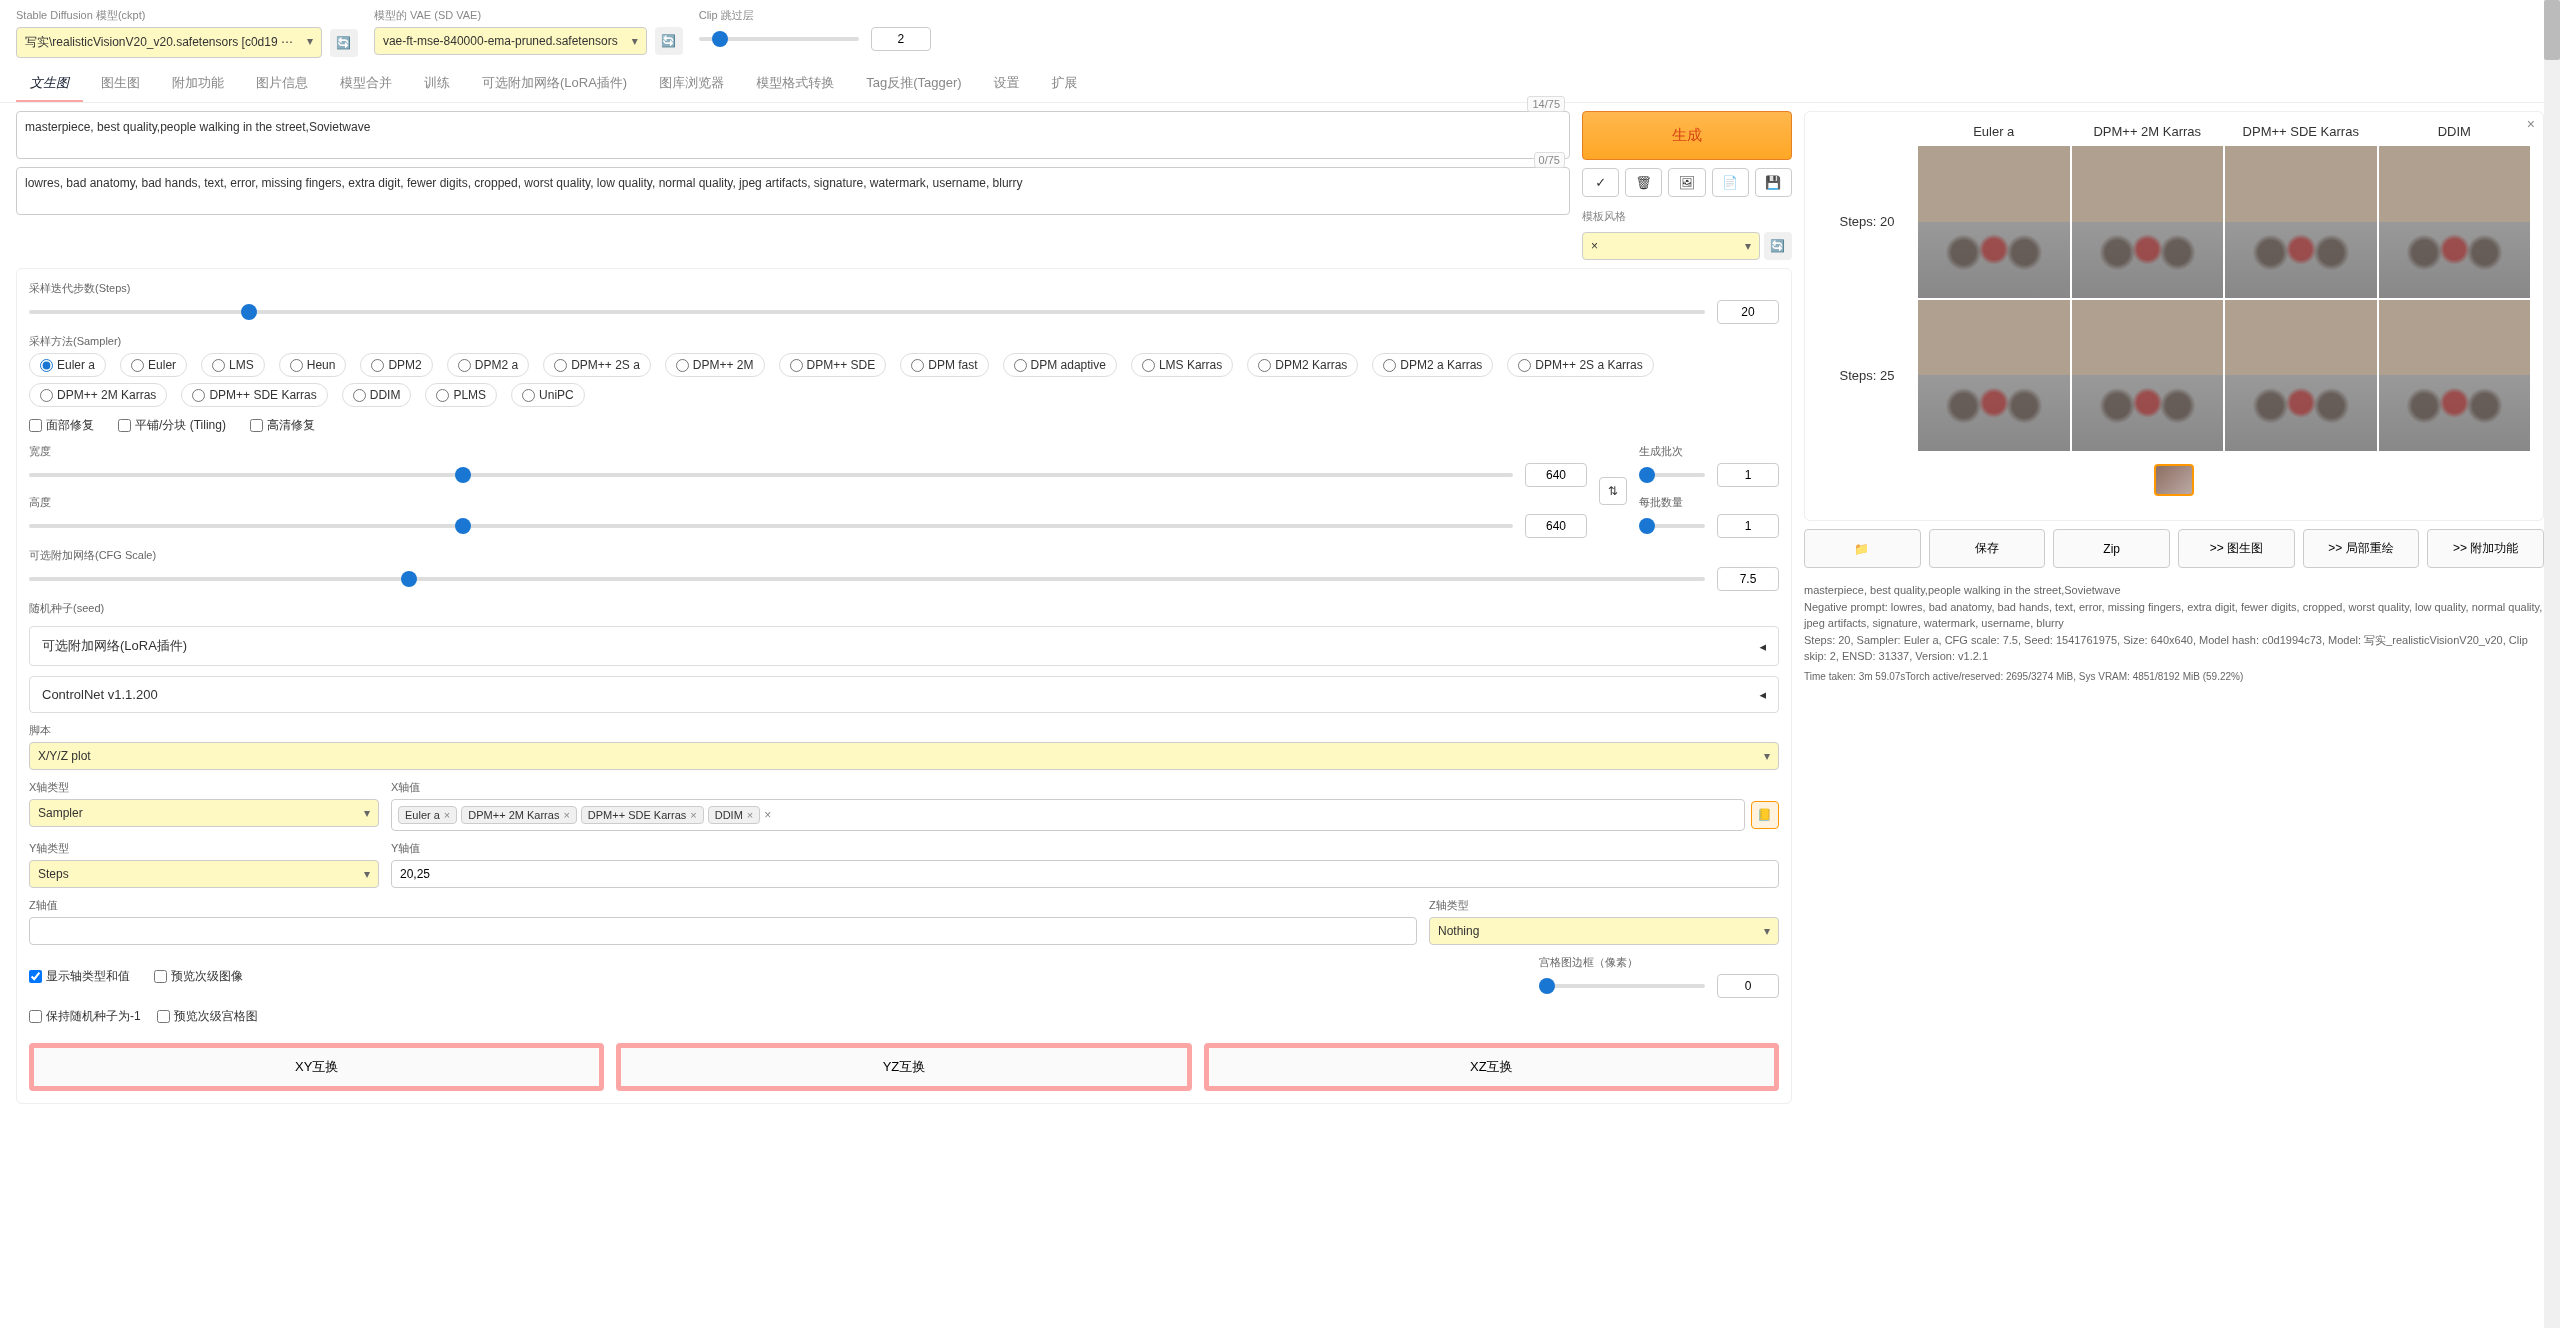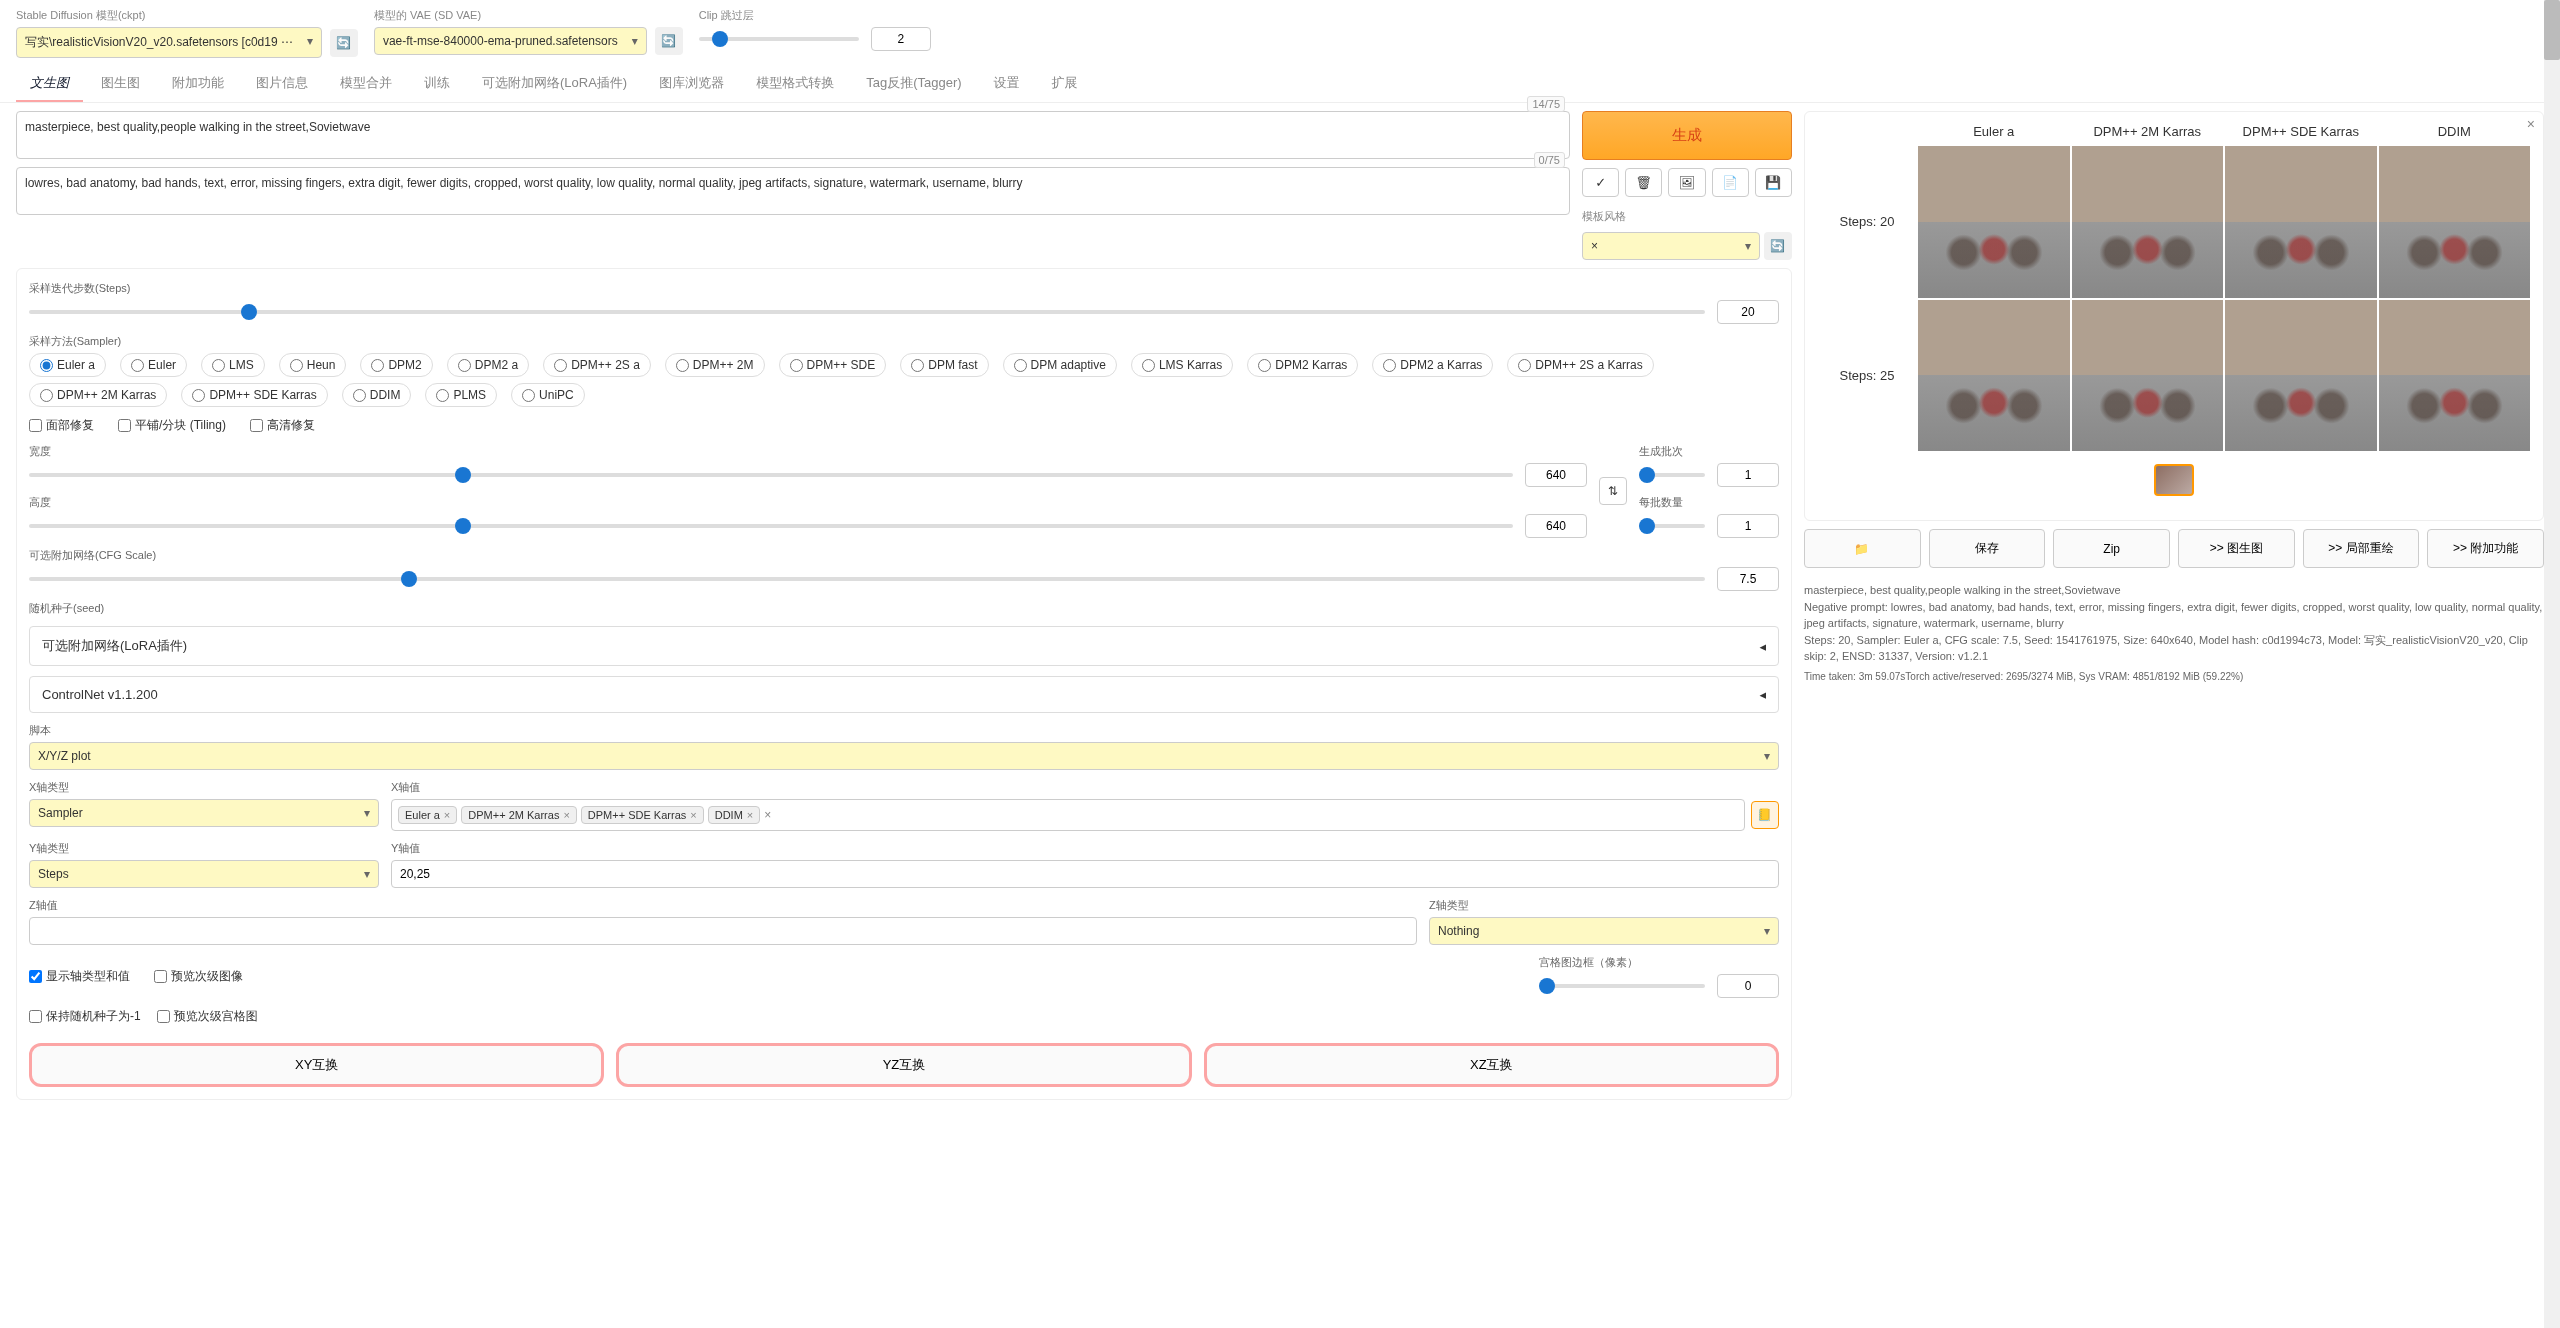--- a/index.html
+++ b/index.html
@@ -54,21 +54,21 @@
 .dice-btn, .recycle-btn { width: 28px; height: 28px; border: 1px solid #ccc; border-radius: 4px; background: #fff; display: flex; align-items: center; justify-content: center; cursor: pointer; }
 .accordion { border: 1px solid #ddd; border-radius: 4px; padding: 10px 12px; display: flex; justify-content: space-between; align-items: center; cursor: pointer; font-size: 13px; }
 .xyz-grid { display: flex; gap: 12px; }
 .xyz-col { flex: 1; display: flex; flex-direction: column; gap: 4px; }
 .tag-input { display: flex; flex-wrap: wrap; gap: 4px; border: 1px solid #ccc; border-radius: 4px; padding: 4px 6px; align-items: center; min-height: 32px; flex: 1; }
 .tag { background: #f0f0f0; border: 1px solid #ccc; border-radius: 4px; padding: 2px 6px; font-size: 11px; display: flex; align-items: center; gap: 4px; }
 .tag-x { color: #888; cursor: pointer; }
 .book-btn { width: 28px; height: 28px; border: 1px solid #ff9800; border-radius: 4px; background: #fff3e0; display: flex; align-items: center; justify-content: center; cursor: pointer; }
 .text-input { border: 1px solid #ccc; border-radius: 4px; padding: 6px 8px; font-size: 12px; width: 100%; }
 .swap-buttons { display: flex; gap: 12px; margin-top: 8px; }
-.swap-buttons button { flex: 1; border: 3px solid #fca5a5; border-radius: 12px; padding: 10px; background: #fafafa; cursor: pointer; font-size: 13px; }
+.swap-buttons button { flex: 1; border: 5px solid #fca5a5; border-radius: 4px; padding: 10px; background: #fafafa; cursor: pointer; font-size: 13px; }
 .output-panel { border: 1px solid #eee; border-radius: 6px; padding: 12px; position: relative; }
 .close-x { position: absolute; right: 8px; top: 4px; color: #888; cursor: pointer; font-size: 14px; }
 .output-grid { display: flex; flex-direction: column; align-items: center; }
 .grid-header { display: grid; grid-template-columns: 100px repeat(4, 1fr); width: 100%; text-align: center; font-size: 13px; font-weight: 500; padding-bottom: 6px; }
 .grid-row { display: grid; grid-template-columns: 100px repeat(4, 1fr); width: 100%; align-items: center; }
 .row-label { font-size: 13px; font-weight: 500; text-align: center; }
 .img-cell { aspect-ratio: 1; background: linear-gradient(135deg, #8d6e63 0%, #a1887f 30%, #bcaaa4 50%, #6d4c41 100%); border: 1px solid #fff; position: relative; overflow: hidden; }
 .img-cell::before { content: ""; position: absolute; inset: 0; background: radial-gradient(circle at 30% 70%, rgba(60,40,30,0.5) 8%, transparent 12%), radial-gradient(circle at 50% 68%, rgba(160,30,30,0.6) 8%, transparent 12%), radial-gradient(circle at 70% 70%, rgba(60,40,30,0.5) 8%, transparent 12%), linear-gradient(to bottom, #b0a090 0%, #b0a090 50%, #999 50%, #888 100%); }
 .thumb-row { display: flex; justify-content: center; padding: 12px; }
 .thumb { width: 40px; height: 32px; border: 2px solid #ff9800; border-radius: 4px; background: linear-gradient(135deg, #8d6e63, #bcaaa4); }

